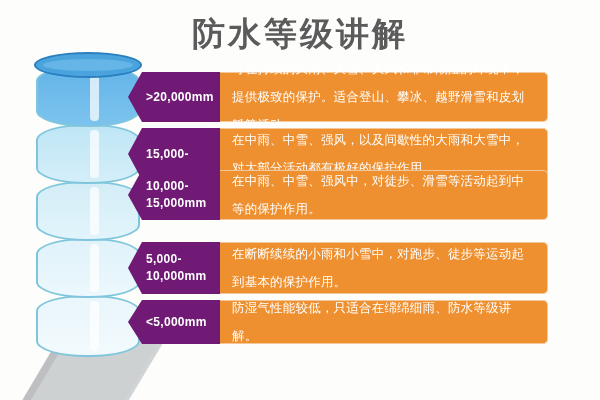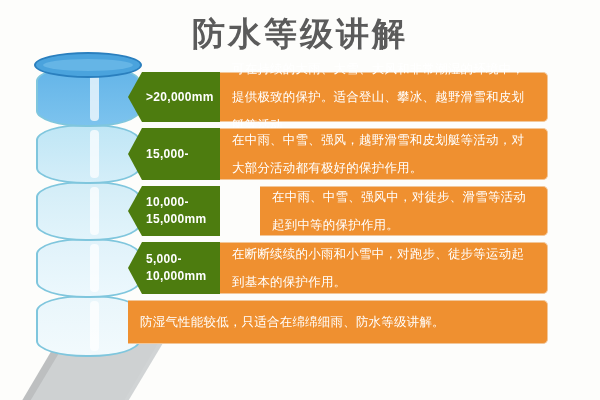--- a/index.html
+++ b/index.html
@@ -88,21 +88,21 @@
     position: absolute;
     left: 128px;
     width: 420px;
     display: flex;
     align-items: stretch;
   }
   .tag {
     position: relative;
     width: 92px;
     flex: 0 0 92px;
-    background: #4d7c0f;
+    background: #701a75;
     color: #ffffff;
     font-size: 12px;
     font-weight: bold;
     display: flex;
     flex-direction: column;
     justify-content: center;
     padding-left: 18px;
     clip-path: polygon(14px 0, 100% 0, 100% 100%, 14px 100%, 0 50%);
     line-height: 17px;
     letter-spacing: .3px;
@@ -116,21 +116,21 @@
     color: #ffffff;
     font-size: 12.5px;
     line-height: 28px;
     padding: 7px 12px 7px 12px;
     display: flex;
     align-items: center;
     letter-spacing: .2px;
   }
   #row0 { top: 72px;  height: 50px; }
   #row1 { top: 128px; height: 52px; justify-content: space-between; }
-  #row2 { top: 186px; height: 50px; gap: 40px; }
+  #row2 { top: 170px; height: 50px; }
   #row3 { top: 242px; height: 52px; }
   #row4 { top: 300px; height: 44px; }
 </style>
 </head>
 <body>
 
 <div id="stage">
 
   <div id="title">防水等级讲解</div>
 
@@ -163,36 +163,39 @@
     <div class="tag">
       <span>&gt;20,000mm</span>
     </div>
     <div class="desc">可在持续的大雨、大雪、大风和非常潮湿的环境中，提供极致的保护。适合登山、攀冰、越野滑雪和皮划艇等活动。</div>
   </div>
 
   <div class="row" id="row1">
     <div class="tag">
       <span>15,000-</span>
     </div>
-    <div class="desc">在中雨、中雪、强风，越野滑雪和皮划艇等活动，对大部分活动都有极好的保护作用。</div>
+    <div class="desc">在中雨、中雪、强风，以及间歇性的大雨和大雪中，对大部分活动都有极好的保护作用。</div>
   </div>
 
   <div class="row" id="row2">
     <div class="tag">
       <span>10,000-</span>
       <span>15,000mm</span>
     </div>
     <div class="desc">在中雨、中雪、强风中，对徒步、滑雪等活动起到中等的保护作用。</div>
   </div>
 
   <div class="row" id="row3">
     <div class="tag">
       <span>5,000-</span>
       <span>10,000mm</span>
     </div>
     <div class="desc">在断断续续的小雨和小雪中，对跑步、徒步等运动起到基本的保护作用。</div>
   </div>
 
   <div class="row" id="row4">
+    <div class="tag">
+      <span>&lt;5,000mm</span>
+    </div>
     <div class="desc">防湿气性能较低，只适合在绵绵细雨、防水等级讲解。</div>
   </div>
 
 </div>
 
 </body></html>

